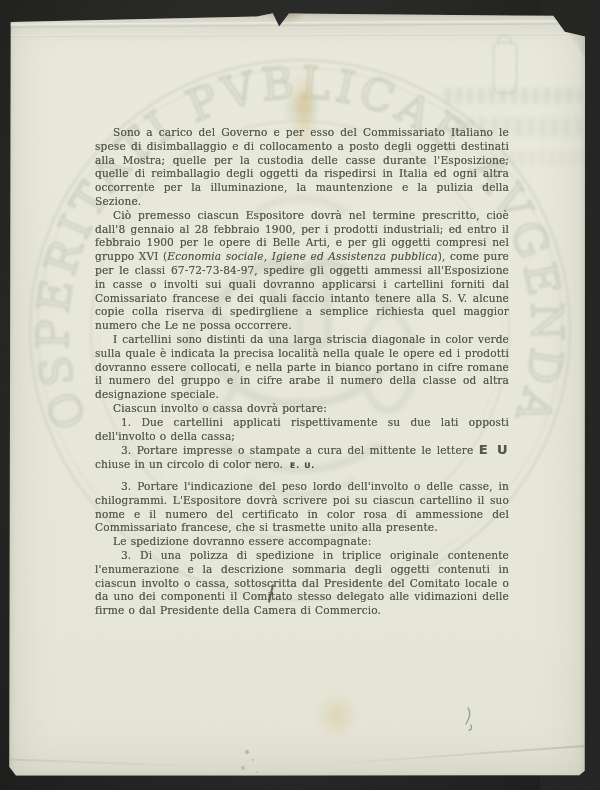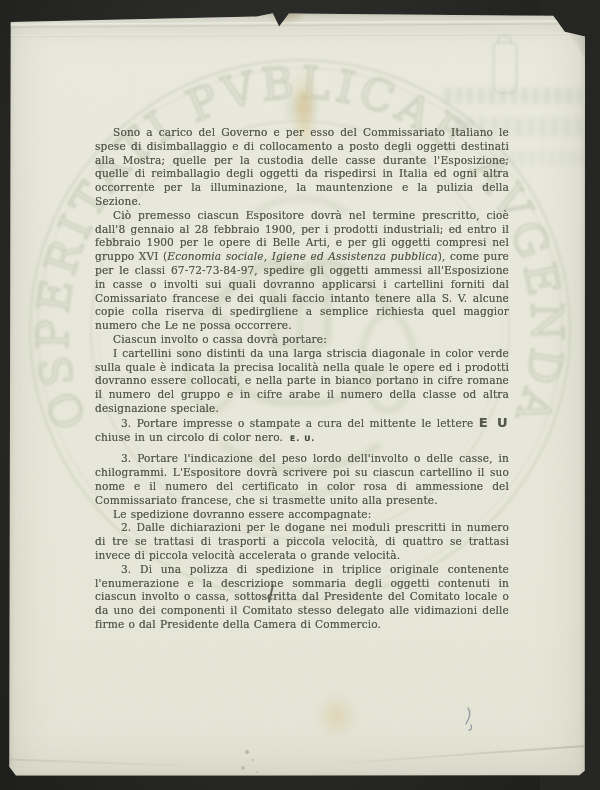--- a/index.html
+++ b/index.html
@@ -147,26 +147,26 @@
     <div class="bleed bleed-text-2"></div>
     <div class="bleed bleed-text-3"></div>
 
     <div class="stain-streak"></div>
     <div class="stain-bottom"></div>
     <div class="smudge-dots"></div>
 
     <div class="textblock">
         <p class=""><span>Sono a carico del Governo e per esso del Commissariato Italiano le spese di disimballaggio e di collocamento a posto degli oggetti destinati alla Mostra; quelle per la custodia delle casse durante l'Esposizione; quelle di reimballagio degli oggetti da rispedirsi in Italia ed ogni altra occorrente per la illuminazione, la mauntenzione e la pulizia della Sezione.</span></p>
         <p class=""><span>Ciò premesso ciascun Espositore dovrà nel termine prescritto, cioè dall'8 gennaio al 28 febbraio 1900, per i prodotti industriali; ed entro il febbraio 1900 per le opere di Belle Arti, e per gli oggetti compresi nel gruppo XVI (</span><span class="it">Economia sociale, Igiene ed Assistenza pubblica</span><span>), come pure per le classi 67-72-73-84-97, spedire gli oggetti ammessi all'Esposizione in casse o involti sui quali dovranno applicarsi i cartellini forniti dal Comissariato francese e dei quali faccio intanto tenere alla S. V. alcune copie colla riserva di spedirgliene a semplice richiesta quel maggior numero che Le ne possa occorrere.</span></p>
+        <p class=""><span>I cartellini sono distinti da una larga striscia diagonale in color verde sulla quale è indicata la precisa località nella quale le opere ed i prodotti dovranno essere collocati, e nella parte in bianco portano in cifre romane il numero del gruppo e in cifre arabe il numero della classe od altra designazione speciale.</span></p>
         <p class=""><span>Ciascun involto o cassa dovrà portare:</span></p>
-        <p class=""><span>I cartellini sono distinti da una larga striscia diagonale in color verde sulla quale è indicata la precisa località nella quale le opere ed i prodotti dovranno essere collocati, e nella parte in bianco portano in cifre romane il numero del gruppo e in cifre arabe il numero della classe od altra designazione speciale.</span></p>
+        <p class="item"><span>1. Due cartellini applicati rispettivamente su due lati opposti dell'involto o della cassa;</span></p>
         <p class="item"><span>3. Portare impresse o stampate a cura del mittente le lettere </span><span class="eu">E U</span><span> chiuse in un circolo di color nero.</span><span class="stamp">E. U.</span></p>
         <p class="item gap-before"><span>3. Portare l'indicazione del peso lordo dell'involto o delle casse, in chilogrammi. L'Espositore dovrà scrivere poi su ciascun cartellino il suo nome e il numero del certificato in color rosa di ammessione del Commissariato francese, che si trasmette unito alla presente.</span></p>
         <p class=""><span>Le spedizione dovranno essere accompagnate:</span></p>
-        <p class="item"><span>2. Dalle dichiarazioni per le dogane nei moduli prescritti in numero di tre se trattasi di trasporti a piccola velocità, di quattro se trattasi invece di piccola velocità accelerata o grande velocità.</span></p>
         <p class="item gap-before-sm"><span>3. Di una polizza di spedizione in triplice originale contenente l'enumerazione e la descrizione sommaria degli oggetti contenuti in ciascun involto o cassa, sottoscritta dal Presidente del Comitato locale o da uno dei componenti il Comitato stesso delegato alle vidimazioni delle firme o dal Presidente della Camera di Commercio.</span></p>
       </div>
 
     <div class="pen-stroke"></div>
     <svg class="pencil-mark" viewBox="0 0 22 30" aria-hidden="true">
       <path d="M10,3 C14,8 11,14 8,19 M13,20 c1.5,3 -0.5,6 -2,5" stroke="#82878f" stroke-width="1.4" fill="none" opacity="0.85" stroke-linecap="round"></path>
     </svg>
   </div>
 
   <svg class="noise" aria-hidden="true">

